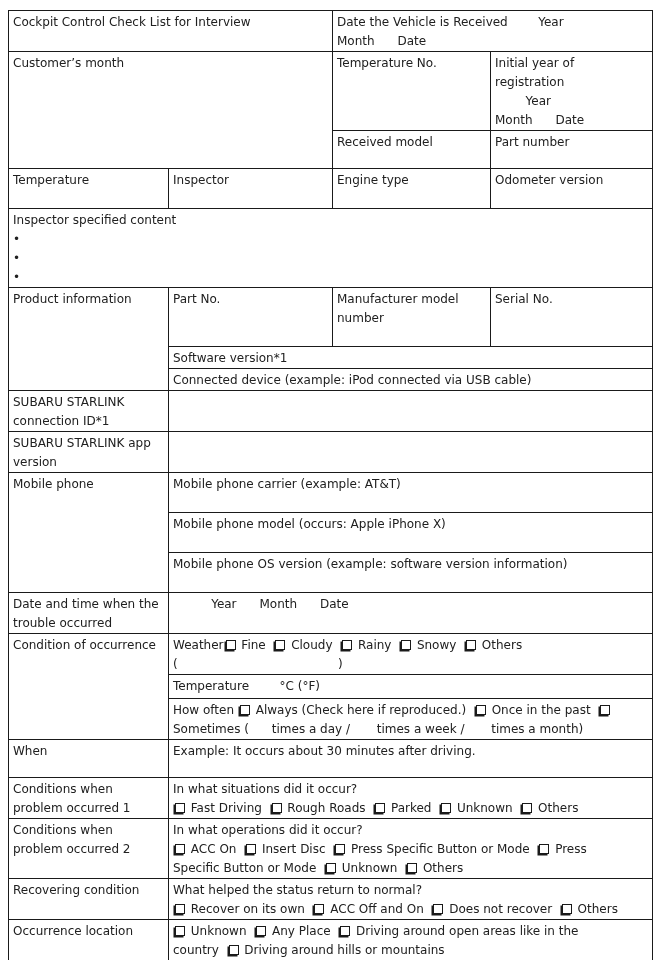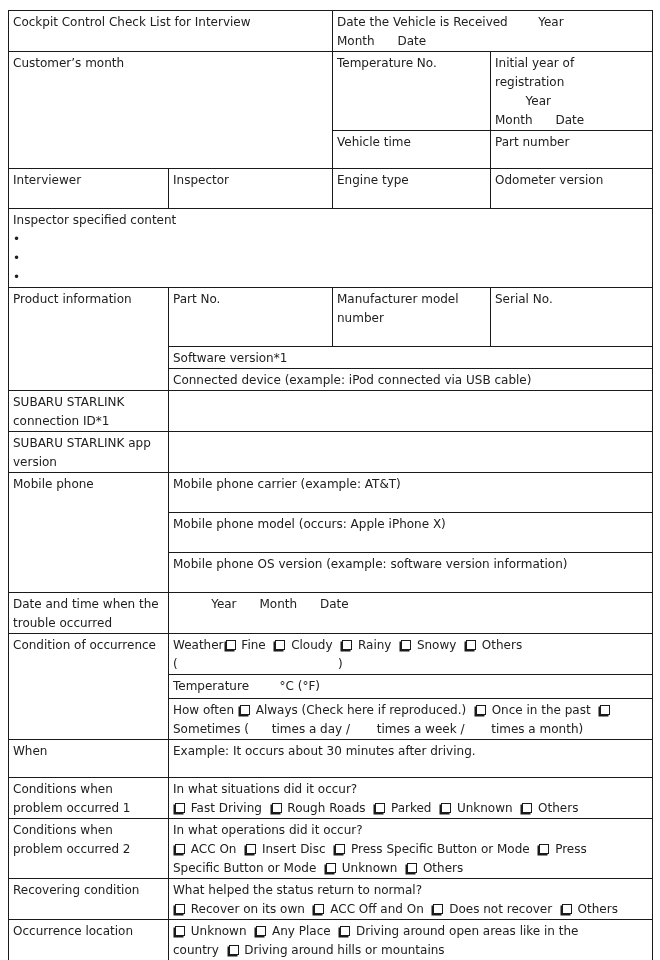--- a/index.html
+++ b/index.html
@@ -53,26 +53,26 @@
     <tr style="height:78px">
       <td colspan="2" rowspan="2">Customer’s month</td>
       <td>Temperature No.</td>
       <td>Initial year of
 registration
         Year
 Month      Date</td>
     </tr>
 
     <tr style="height:38px">
-      <td>Vehicle time</td>
+      <td>Received model</td>
       <td>Part number</td>
     </tr>
 
     <tr style="height:40px">
-      <td>Interviewer</td>
+      <td>Temperature</td>
       <td>Inspector</td>
       <td>Engine type</td>
       <td>Odometer version</td>
     </tr>
 
     <tr style="height:78px">
       <td colspan="4">Inspector specified content
 •
 •
 •</td>

